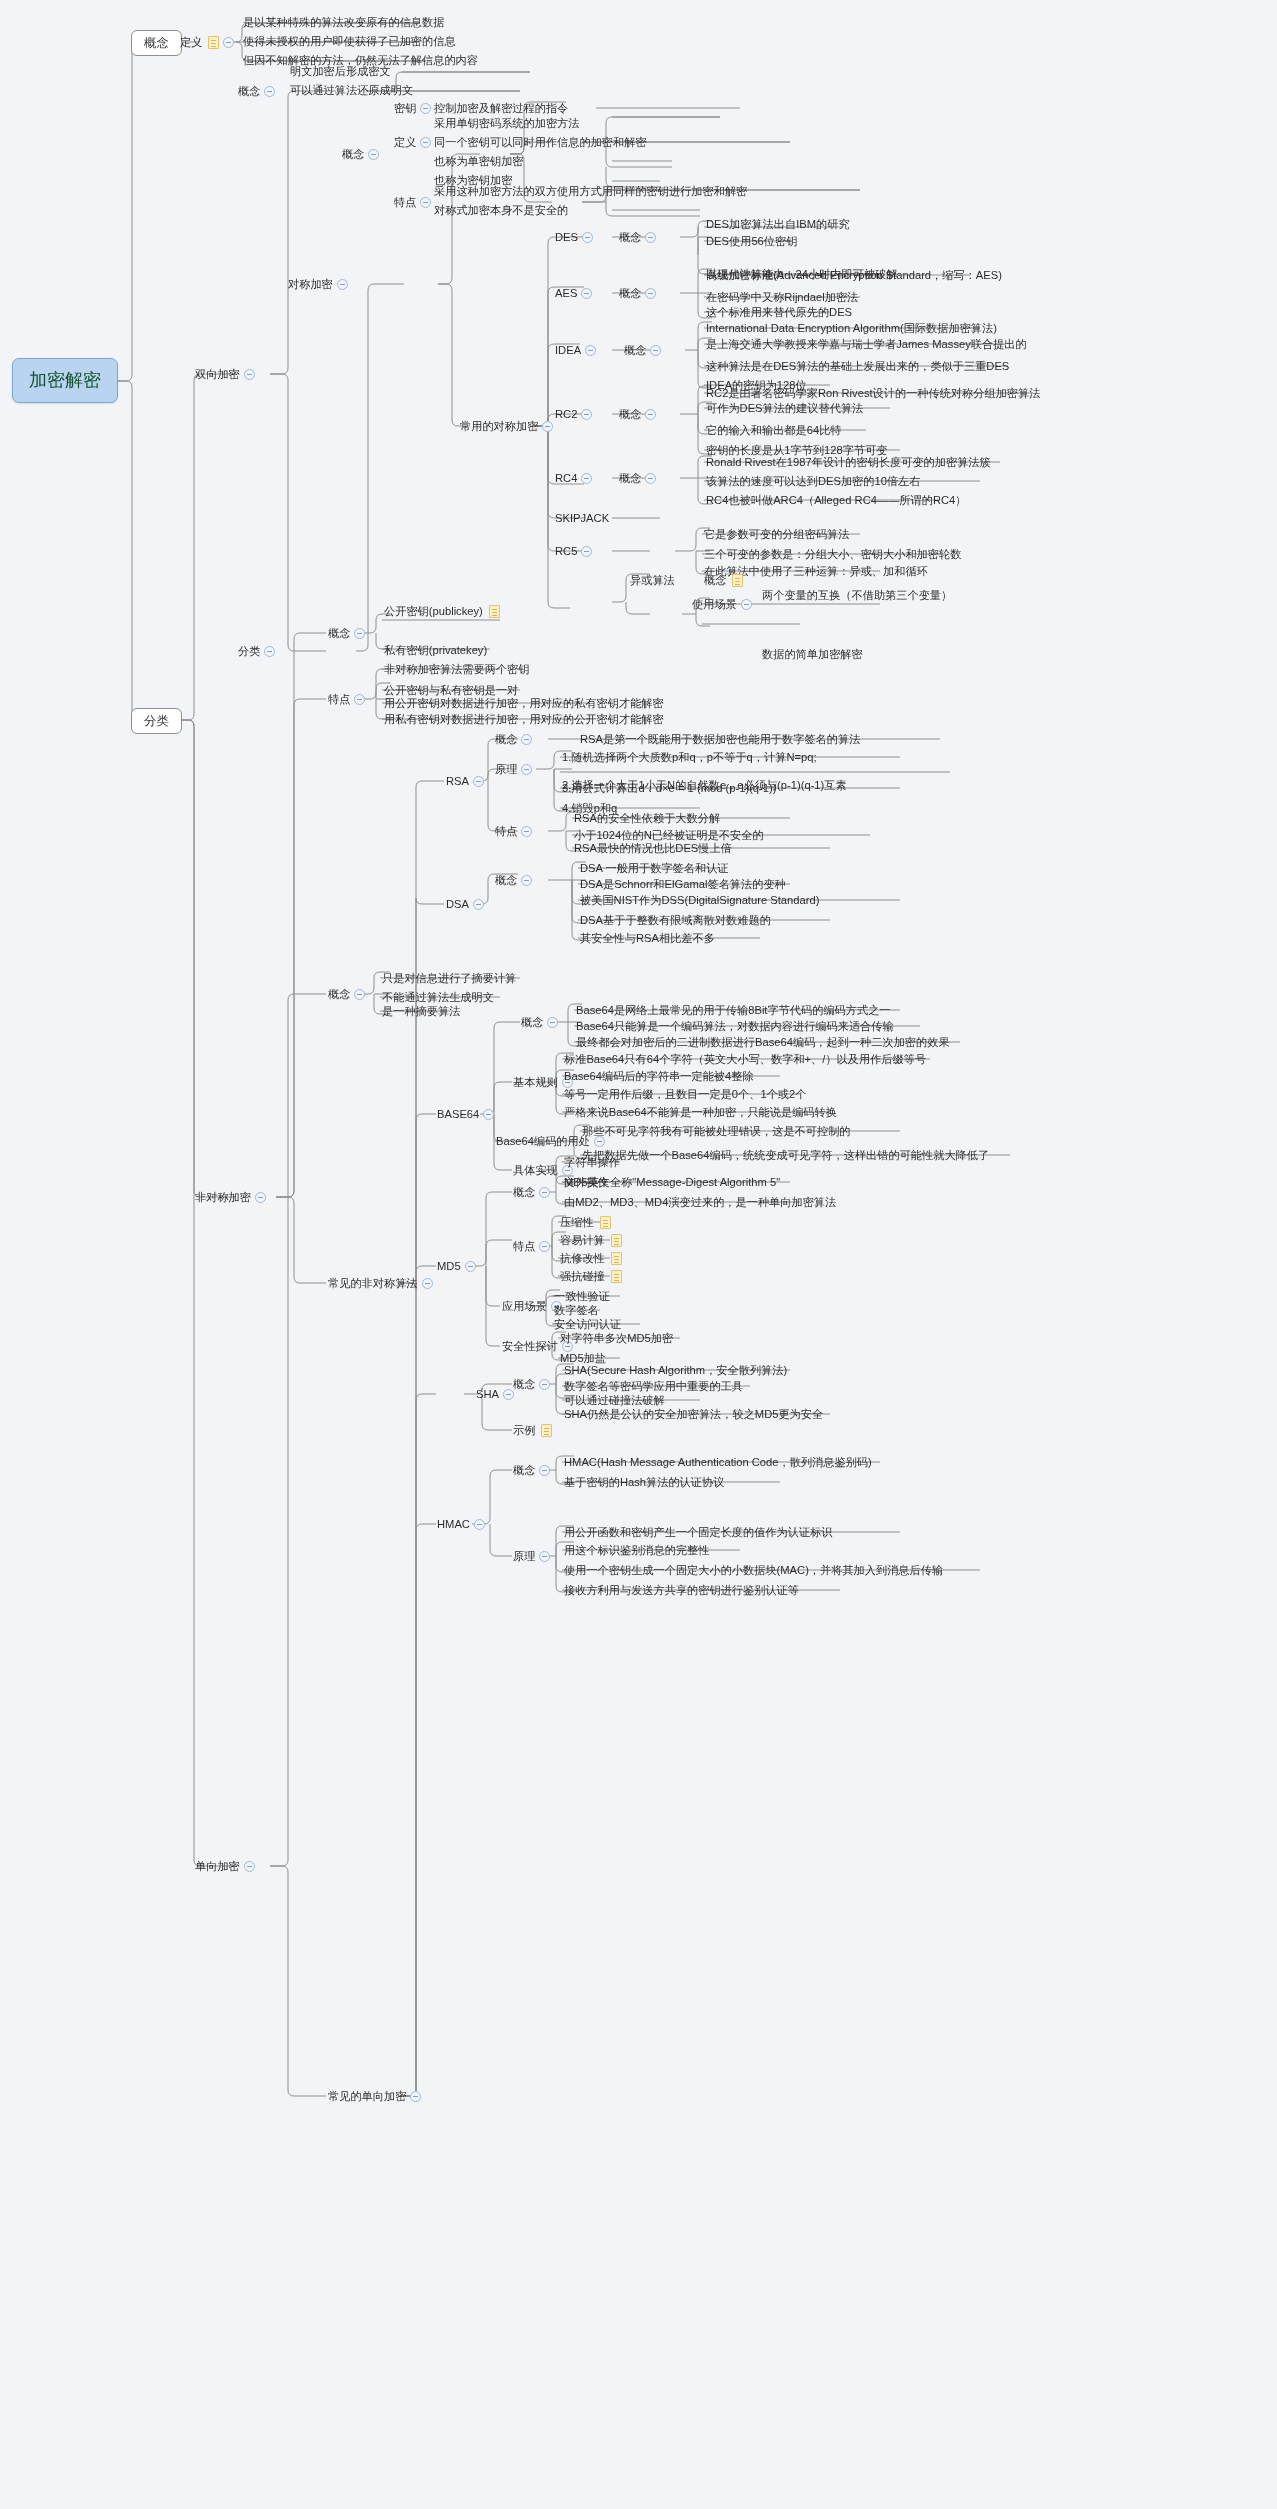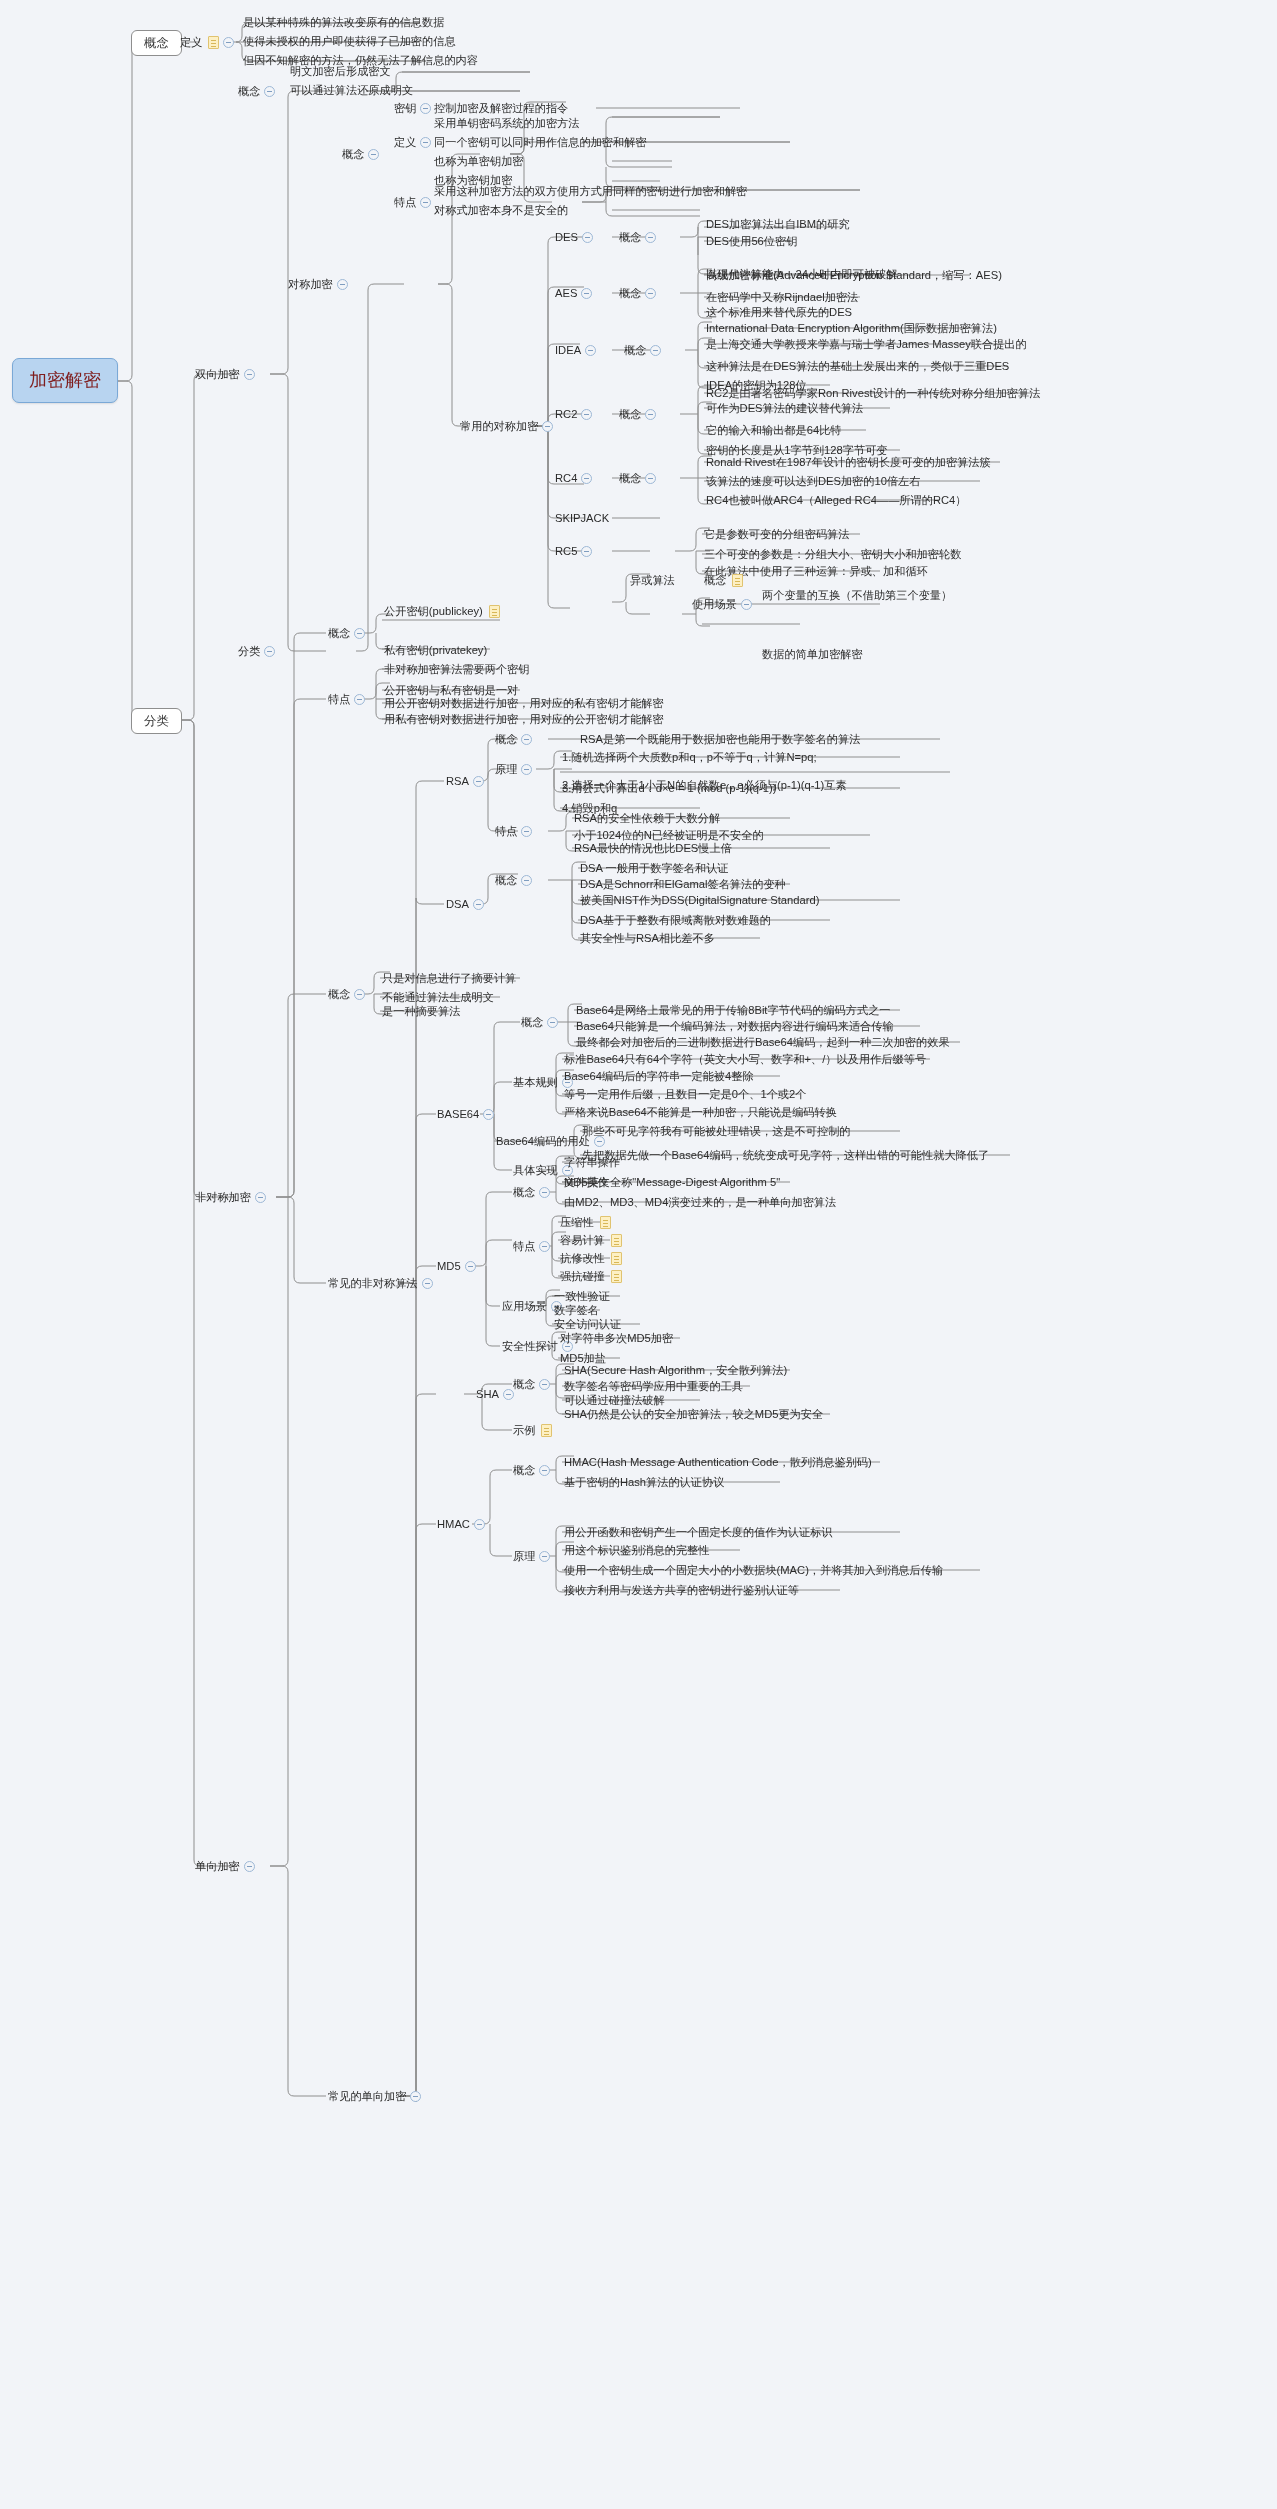--- a/index.html
+++ b/index.html
@@ -30,21 +30,21 @@
     display: flex;
     align-items: center;
     height: 19px;
   }
   .node .txt { display: inline-block; }
   
   .root {
     background: #b8d4f0;
     border: 1px solid #7aa8d6;
     border-radius: 7px;
-    color: #7f1d1d;
+    color: #14532d;
     font-size: 18px;
     padding: 11px 16px;
     height: auto;
     box-shadow: 0 1px 2px rgba(0,0,0,.10);
   }
   
   .boxed {
     background: #ffffff;
     border: 1px solid #8e8e8e;
     border-radius: 6px;

